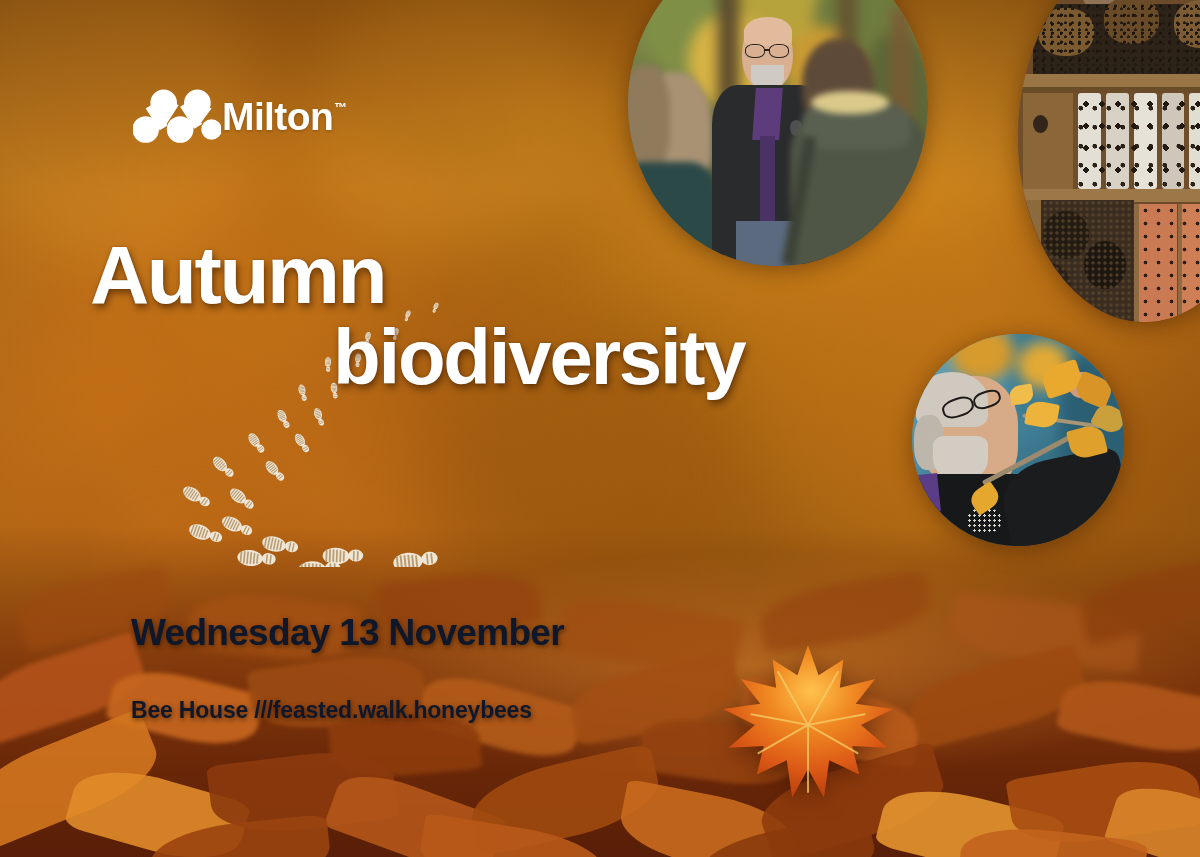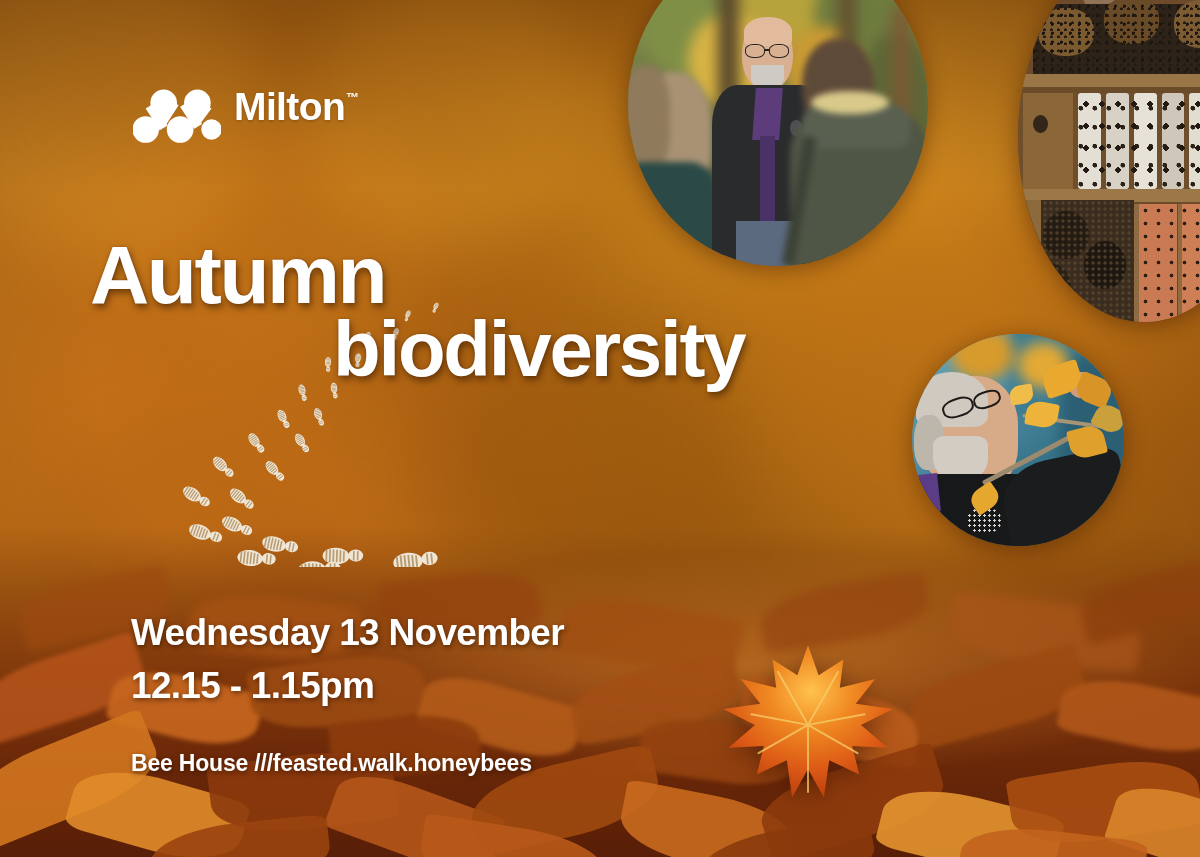--- a/index.html
+++ b/index.html
@@ -70,21 +70,21 @@
   .leaf-blur2{ position:absolute; inset:0; filter:blur(5px); opacity:.8; }
 
   
   .maple{
     position:absolute; left:718px; top:640px;
     width:180px; height:168px;
     filter:drop-shadow(0 6px 10px rgba(60,18,2,.55));
   }
 
   
-  .logo{ position:absolute; left:133px; top:88px; display:flex; gap:13px; }
+  .logo{ position:absolute; left:133px; top:88px; display:flex; align-items:center; gap:1px; }
   .logo-mark{ width:88px; height:58px; }
   .logo-words{ position:relative; color:#fff; line-height:.96; }
   .logo-l1, .logo-l2{
     font-size:39px; font-weight:700; letter-spacing:-.6px;
     text-shadow:0 1px 3px rgba(70,32,2,.35);
   }
   .logo-l1{ display:inline-block; }
   .logo-tm{
     font-size:13px; font-weight:700; vertical-align:super;
     position:relative; top:-12px; left:1px; letter-spacing:0;
@@ -94,25 +94,25 @@
   .foot-trail{ position:absolute; left:96px; top:292px; width:430px; height:275px; }
 
   
   .headline{ position:absolute; left:0; top:222px; width:860px; color:#fff; }
   .hl{
     font-weight:700; letter-spacing:-2.4px; line-height:.94;
     text-shadow:2px 4px 7px rgba(48,20,2,.55), 0 0 2px rgba(48,20,2,.35);
     white-space:nowrap;
   }
   .hl-1{ font-size:82px; padding-left:90px;margin-top:14px; }
-  .hl-2{ font-size:78px; padding-left:333px; margin-top:0; letter-spacing:-2.2px; }
+  .hl-2{ font-size:78px; padding-left:333px; margin-top:8px; letter-spacing:-2.2px; }
   .hl-3{ font-size:136px; padding-left:395px; margin-top:-2px; letter-spacing:-4px; }
 
   
-  .details{ position:absolute; left:131px; top:612px; color:#ffffff; }
+  .details{ position:absolute; left:131px; top:612px; color:#0f172a; }
   .d-date{
     font-size:37px; font-weight:700; letter-spacing:-.7px;
     text-shadow:1px 2px 5px rgba(45,18,2,.6);
   }
   .d-time{
     font-size:37px; font-weight:700; letter-spacing:-.7px; margin-top:11px;
     text-shadow:1px 2px 5px rgba(45,18,2,.6);
   }
   .d-loc{
     font-size:23px; font-weight:700; letter-spacing:-.2px; margin-top:43px;
@@ -427,17 +427,16 @@
     </g>
   </svg>
 
   <div class="headline">
     <div class="hl hl-1">Autumn</div>
     <div class="hl hl-2">biodiversity</div>
   </div>
 
   <div class="details">
     <div class="d-date">Wednesday 13 November</div>
-    <div class="d-time">12.15 - 1.15pm</div>
     <div class="d-loc">Bee House ///feasted.walk.honeybees</div>
   </div>
 
 </div>
 
 </body></html>

